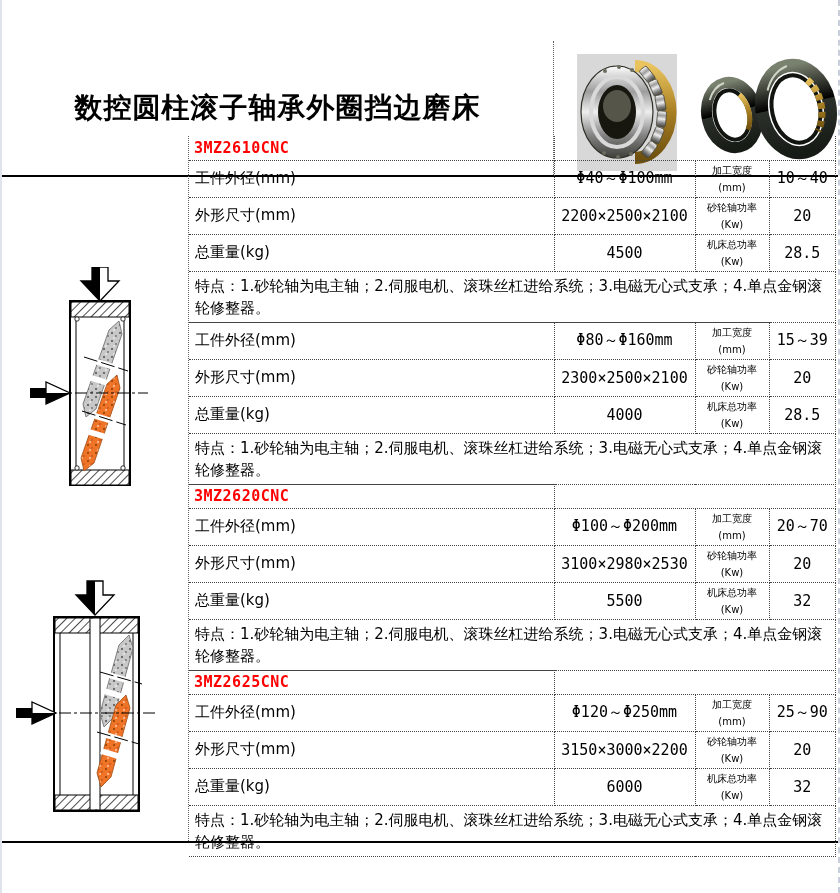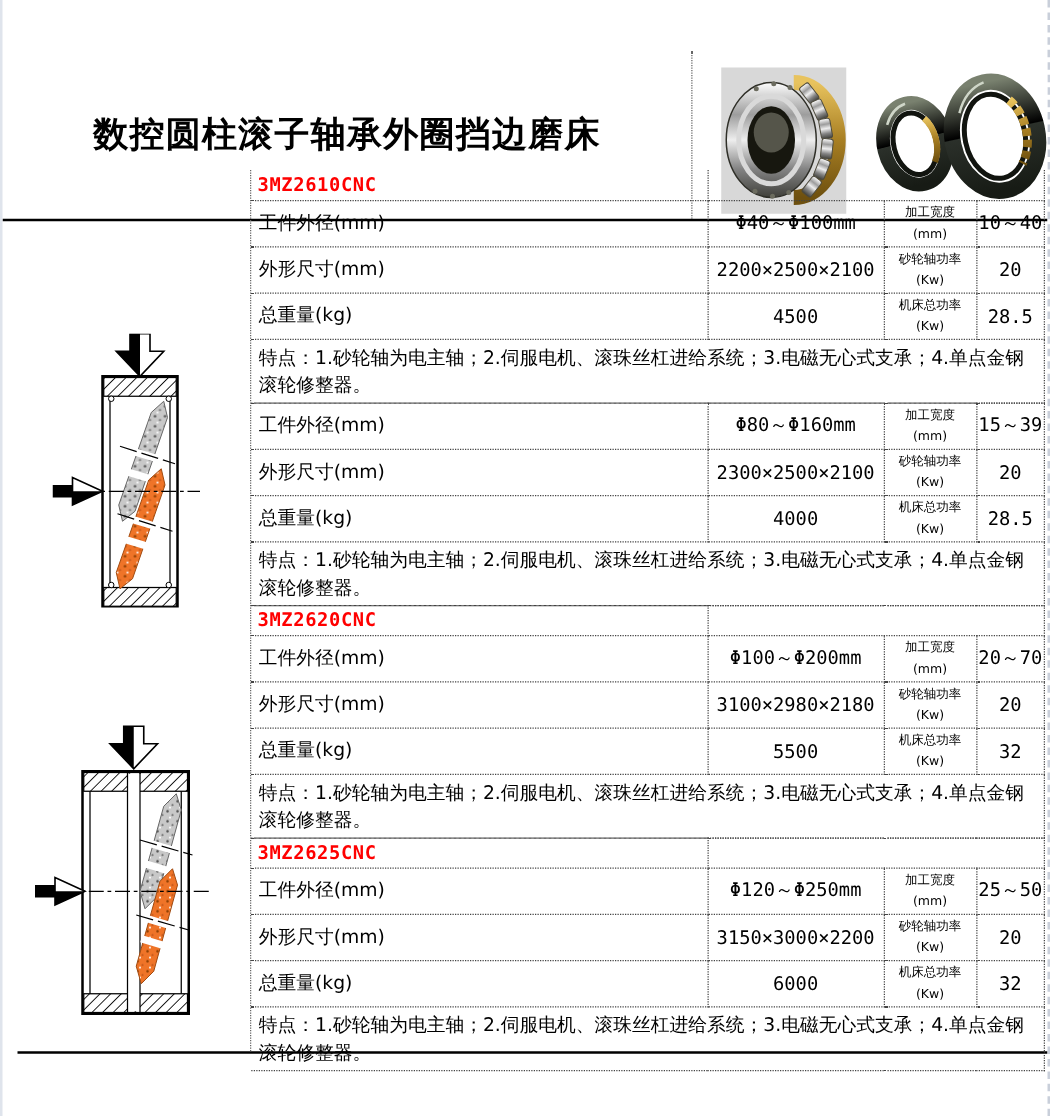--- a/index.html
+++ b/index.html
@@ -17,21 +17,21 @@
     position:absolute; left:0; top:0; width:552px; height:100%;
     border-right:1px dotted #666;
     display:flex; align-items:center; justify-content:center;
   }
   .page-title { font-size:28px; font-weight:bold; letter-spacing:1px; }
   .photo-area { position:absolute; left:552px; right:0; top:0; height:100%; }
   .photo1 { position:absolute; left:23px; top:13px; width:100px; height:117px; background:#d8d8d8; }
   .photo2 { position:absolute; left:146px; top:8px; width:138px; height:120px; background:#fff; }
 
   
-  .body { position:absolute; top:136px; left:12px; right:0; height:707px; border-bottom:2px solid #000; }
+  .body { position:absolute; top:136px; left:0; right:0; height:707px; border-bottom:2px solid #000; }
   .diagram-col { position:absolute; left:0; top:0; width:187px; height:100%; border-right:1px dotted #666; }
   .svg1 { position:absolute; left:28px; top:131px; }
   .svg2 { position:absolute; left:14px; top:439px; }
 
   .tables-col { position:absolute; left:187px; top:0; right:2px; bottom:0; }
   table.spec { border-collapse:collapse; table-layout:fixed; width:100%; font-size:15px; }
   table.spec + table.spec { margin-top:-1px; }
   table.spec td { border:1px dotted #444; }
   table.spec td:first-child { border-left:none; }
   .tables-col > table:first-child tr:first-child td { border-top:none; }
@@ -308,21 +308,21 @@
           <td colspan="3"></td>
         </tr>
         <tr class="data-row">
           <td class="lbl">工件外径(mm)</td>
           <td class="val">Φ100～Φ200mm</td>
           <td class="sublbl">加工宽度(mm)</td>
           <td class="subval">20～70</td>
         </tr>
         <tr class="data-row">
           <td class="lbl">外形尺寸(mm)</td>
-          <td class="val">3100×2980×2180</td>
+          <td class="val">3100×2980×2530</td>
           <td class="sublbl">砂轮轴功率(Kw)</td>
           <td class="subval">20</td>
         </tr>
         <tr class="data-row">
           <td class="lbl">总重量(kg)</td>
           <td class="val">5500</td>
           <td class="sublbl">机床总功率(Kw)</td>
           <td class="subval">32</td>
         </tr>
         <tr class="feat-row">
@@ -340,21 +340,21 @@
           </colgroup>
         <tbody>
             <tr class="model-row">
           <td class="model-cell">3MZ2625CNC</td>
           <td colspan="3"></td>
         </tr>
         <tr class="data-row">
           <td class="lbl">工件外径(mm)</td>
           <td class="val">Φ120～Φ250mm</td>
           <td class="sublbl">加工宽度(mm)</td>
-          <td class="subval">25～50</td>
+          <td class="subval">25～90</td>
         </tr>
         <tr class="data-row">
           <td class="lbl">外形尺寸(mm)</td>
           <td class="val">3150×3000×2200</td>
           <td class="sublbl">砂轮轴功率(Kw)</td>
           <td class="subval">20</td>
         </tr>
         <tr class="data-row">
           <td class="lbl">总重量(kg)</td>
           <td class="val">6000</td>

